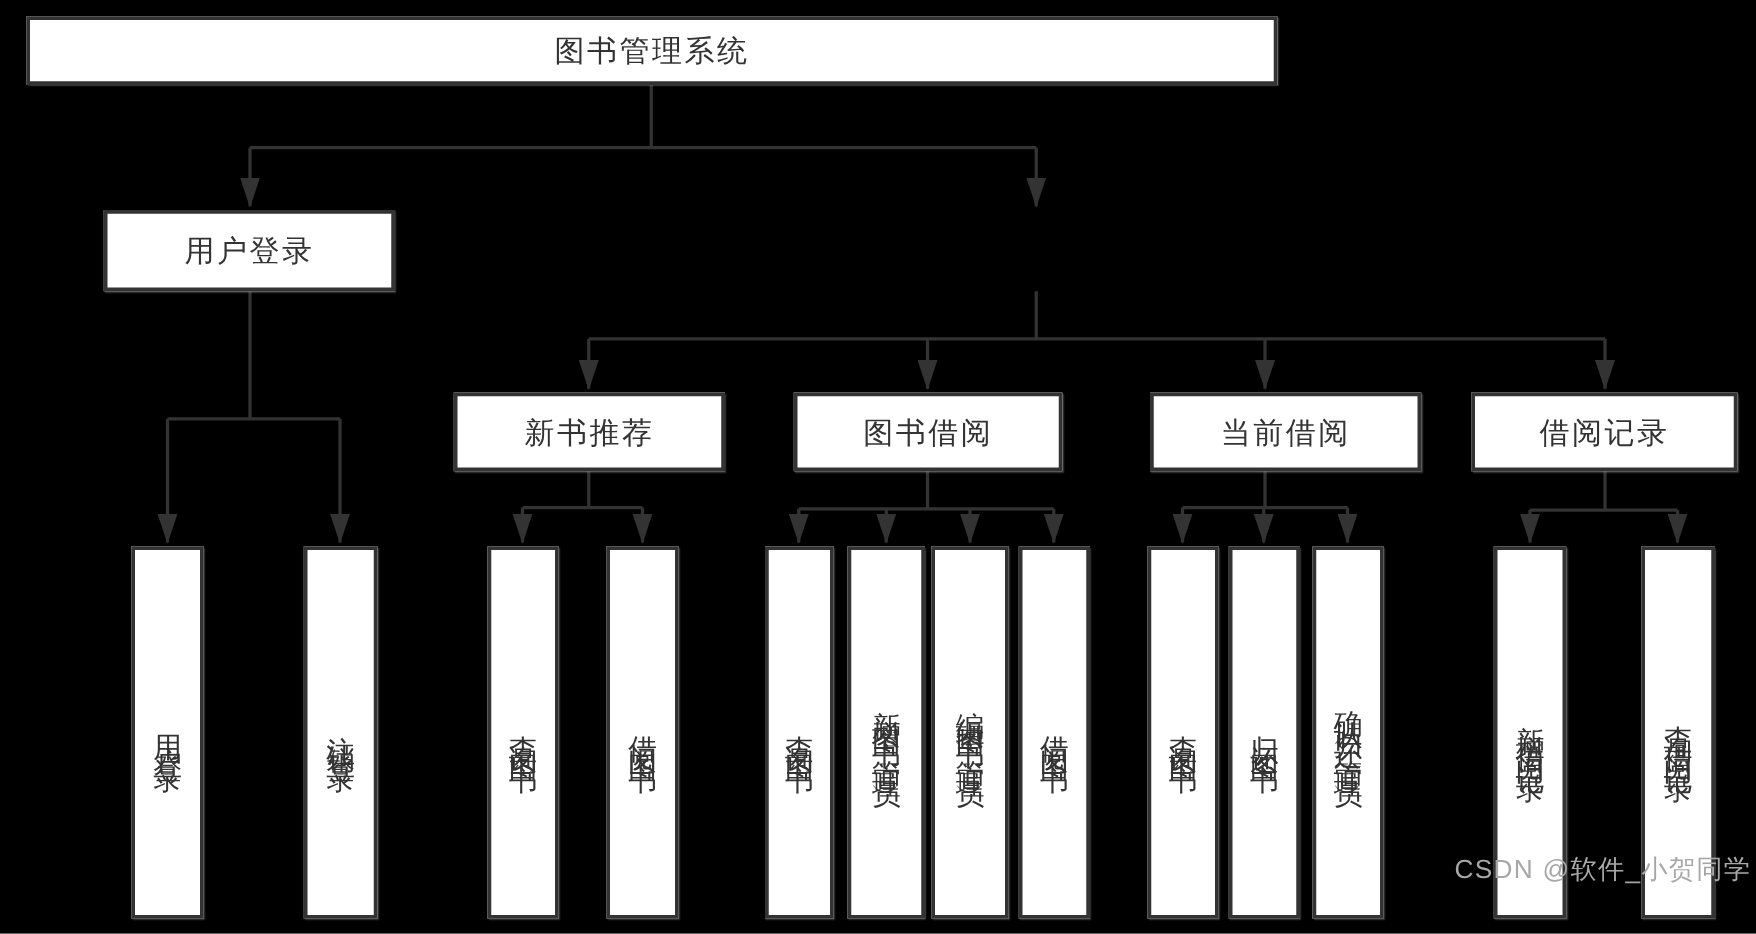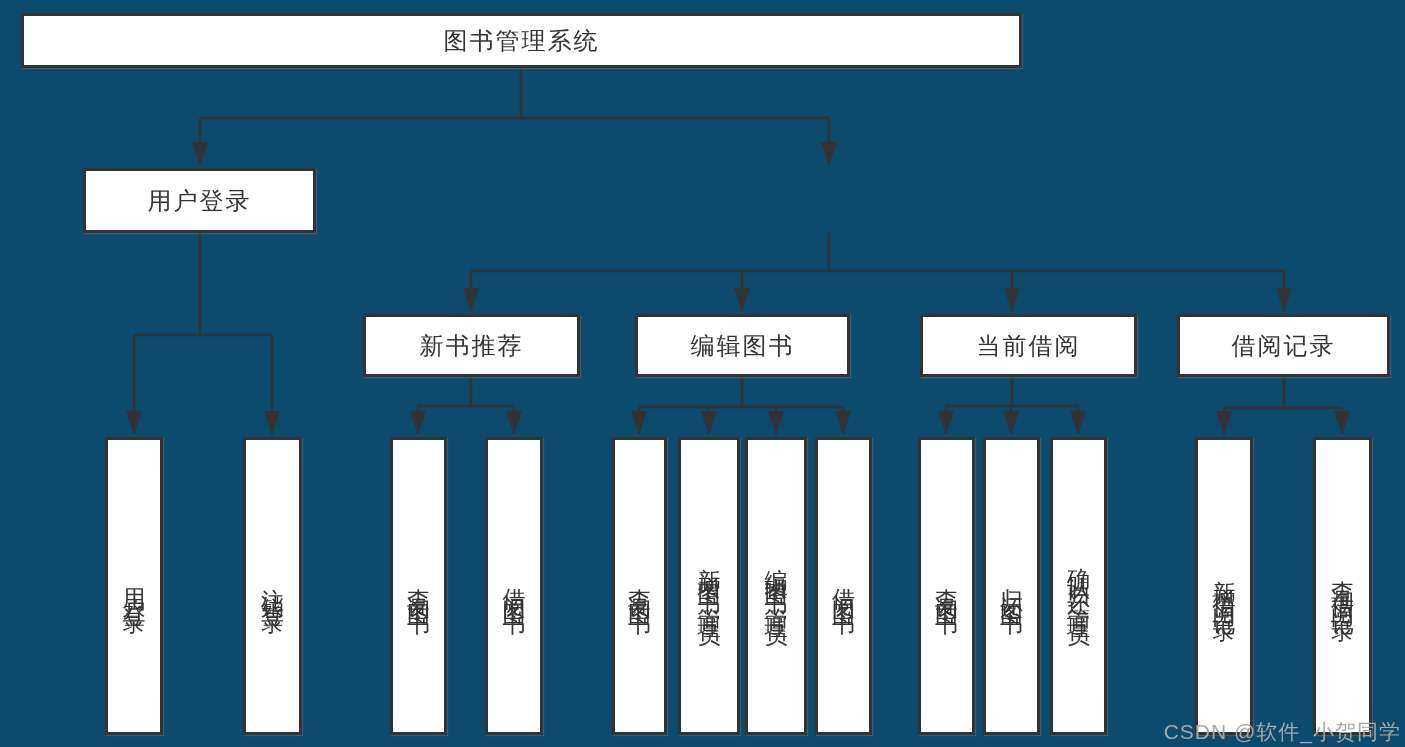--- a/index.html
+++ b/index.html
@@ -5,21 +5,21 @@
   html, body {
     margin: 0;
     padding: 0;
     background: #ffffff;
   }
   * { box-sizing: border-box; }
   #stage {
     position: relative;
     width: 1405px;
     height: 747px;
-    background: #0c4a6e;
+    background: #000000;
     overflow: hidden;
     font-family: "Liberation Sans", "DejaVu Sans", sans-serif;
   }
   #wires {
     position: absolute;
     left: 0; top: 0;
     width: 1405px; height: 747px;
     z-index: 1;
   }
   .node {
@@ -65,21 +65,21 @@
   .lf-6  { left: 745px;  width: 62px; }
   .lf-7  { left: 815px;  width: 57px; }
   .lf-8  { left: 918px;  width: 57px; }
   .lf-9  { left: 983px;  width: 57px; }
   .lf-10 { left: 1050px; width: 57px; }
   .lf-11 { left: 1195px; width: 58px; }
   .lf-12 { left: 1313px; width: 59px; }
   #watermark {
     position: absolute;
     right: 4px;
-    top: 718px;
+    top: 681px;
     z-index: 6;
     font-size: 21px;
     color: #a7a7a7;
     letter-spacing: 1px;
     white-space: nowrap;
     text-align: right;
   }
 </style>
 </head>
 <body>
@@ -134,21 +134,21 @@
   </div>
 
   <div class="node n-l2a">
     <span class="hlabel">用户登录</span>
   </div>
 
   <div class="node n-l3a">
     <span class="hlabel">新书推荐</span>
   </div>
   <div class="node n-l3b">
-    <span class="hlabel">编辑图书</span>
+    <span class="hlabel">图书借阅</span>
   </div>
   <div class="node n-l3c">
     <span class="hlabel">当前借阅</span>
   </div>
   <div class="node n-l3d">
     <span class="hlabel">借阅记录</span>
   </div>
 
   <div class="node leaf lf-0">
     <span class="vlabel">用户登录</span>

